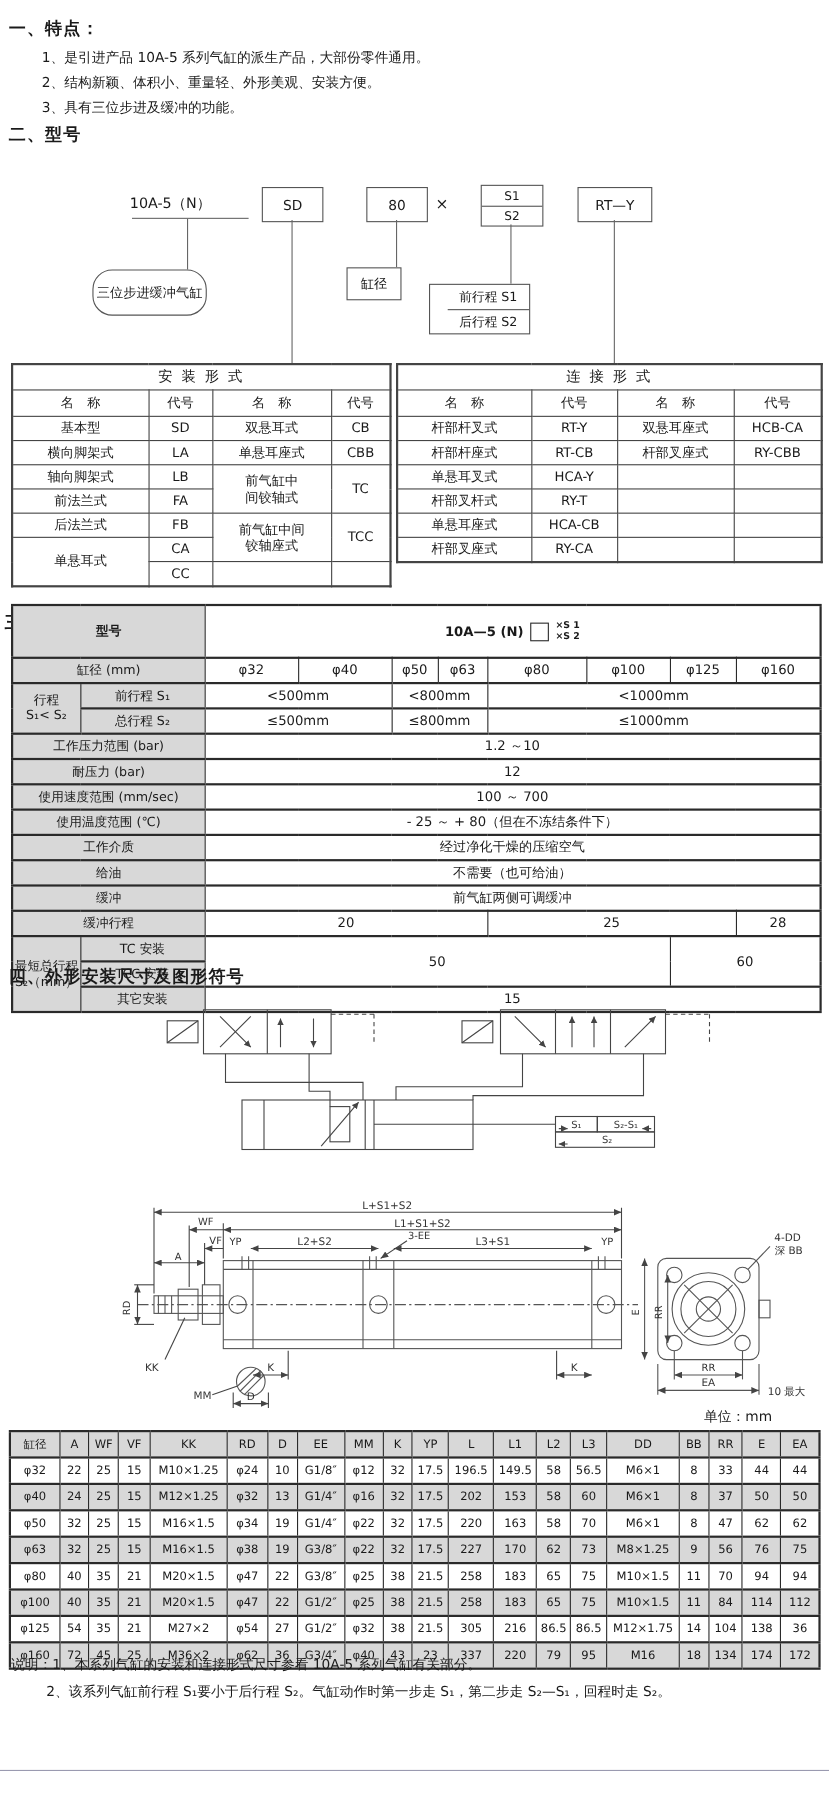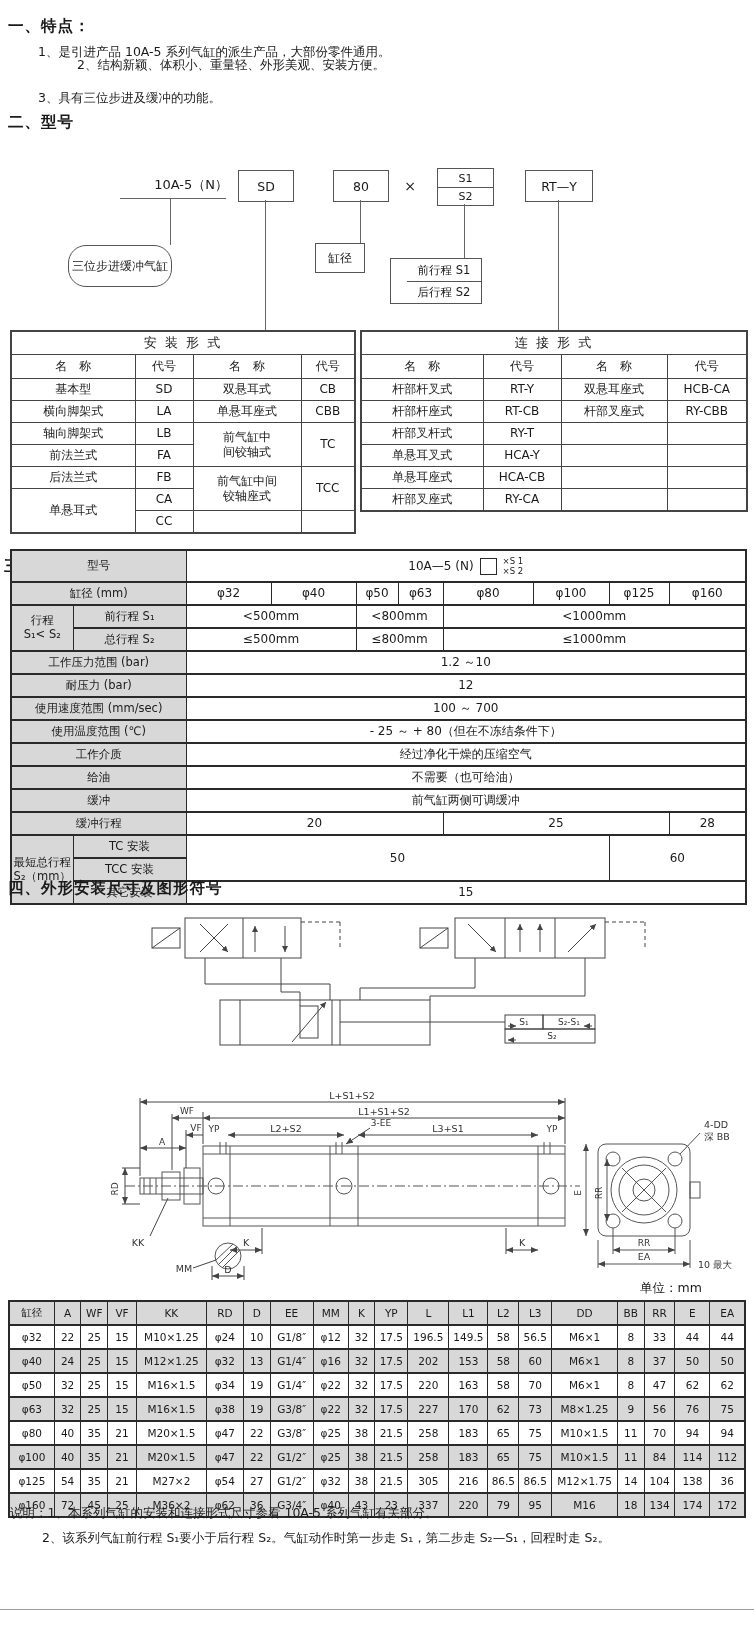--- a/index.html
+++ b/index.html
@@ -7,21 +7,21 @@
   .page{position:relative;width:754px;height:1641px;background:#fff;overflow:hidden;
         font-family:"DejaVu Sans",sans-serif;color:var(--ink);}
   .abs{position:absolute;}
   .h1{font-size:15.5px;font-weight:bold;letter-spacing:1px;}
   .feat{font-size:12.5px;}
   .unit{font-size:12.5px;}
   .note{font-size:12.5px;}
   
   .mbox{position:absolute;border:1px solid #555;background:#fff;display:flex;align-items:center;
         justify-content:center;font-size:12.5px;text-align:center;}
-  .mtext{position:absolute;font-size:13px;text-align:right;}
+  .mtext{position:absolute;font-size:13px;text-align:left;}
   .vline{position:absolute;width:1px;background:#666;}
   .hline{position:absolute;height:1px;background:#666;}
   .stackbox{flex-direction:column;padding:0;}
   .stackbox>div{width:100%;font-size:11px;line-height:17px;}
   .stackbox>div:first-child{border-bottom:1px solid #555;}
   .stackbox2>div{font-size:11.5px;line-height:21px;}
   
   table{border-collapse:collapse;table-layout:fixed;background:#fff;}
   .stable{border:2px solid #444;}
   .stable td{border:1px solid #444;font-size:12px;text-align:center;padding:0 2px;height:21px;
@@ -43,30 +43,30 @@
   .rule{position:absolute;height:1px;background:#9a9ab0;}
   svg text{font-family:"DejaVu Sans",sans-serif;fill:#333;}
 </style>
 </head>
 <body>
 
 <div class="page">
 
   <div class="abs h1" style="left:8px;top:16px;">一、特点：</div>
   <div class="abs feat" style="left:38px;top:44px;">1、是引进产品 10A-5 系列气缸的派生产品，大部份零件通用。</div>
-  <div class="abs feat" style="left:38px;top:57px;margin-left:39px;">2、结构新颖、体积小、重量轻、外形美观、安装方便。</div>
+  <div class="abs feat" style="left:38px;top:67px;">2、结构新颖、体积小、重量轻、外形美观、安装方便。</div>
   <div class="abs feat" style="left:38px;top:90px;">3、具有三位步进及缓冲的功能。</div>
 
   <div class="abs h1" style="left:8px;top:112px;">二、型号</div>
 
   <div class="abs" style="left:0;top:140px;width:754px;height:190px;">
     <div class="mtext" style="left:118px;top:36px;width:110px;">10A-5（N）</div>
     <div class="hline" style="left:120px;top:58px;width:106px;"></div>
     <div class="vline" style="left:170px;top:59px;height:46px;"></div>
-    <div class="mbox" style="left:68px;top:105px;width:102px;height:40px;font-size:12px;border-radius:18px;">三位步进缓冲气缸</div>
+    <div class="mbox" style="left:84px;top:105px;width:102px;height:40px;font-size:12px;border-radius:18px;">三位步进缓冲气缸</div>
 
     <div class="mbox" style="left:238px;top:30px;width:54px;height:30px;">SD</div>
     <div class="vline" style="left:265px;top:60px;height:130px;"></div>
 
     <div class="mbox" style="left:333px;top:30px;width:54px;height:30px;">80</div>
     <div class="vline" style="left:360px;top:60px;height:43px;"></div>
     <div class="mbox" style="left:315px;top:103px;width:48px;height:28px;font-size:12px;">缸径</div>
 
     <div class="mtext" style="left:396px;top:38px;width:20px;font-size:14px;">×</div>
 
@@ -166,28 +166,28 @@
       <td>双悬耳座式</td>
       <td>HCB-CA</td>
     </tr>
     <tr>
       <td>杆部杆座式</td>
       <td>RT-CB</td>
       <td>杆部叉座式</td>
       <td>RY-CBB</td>
     </tr>
     <tr>
+      <td>单悬耳叉式</td>
+      <td>HCA-Y</td>
+      <td></td>
+      <td></td>
+    </tr>
+    <tr>
       <td>杆部叉杆式</td>
       <td>RY-T</td>
-      <td></td>
-      <td></td>
-    </tr>
-    <tr>
-      <td>单悬耳叉式</td>
-      <td>HCA-Y</td>
       <td></td>
       <td></td>
     </tr>
     <tr>
       <td>单悬耳座式</td>
       <td>HCA-CB</td>
       <td></td>
       <td></td>
     </tr>
     <tr>
@@ -208,21 +208,21 @@
       <col style="width:85px">
         <col style="width:85px">
         <col style="width:42px">
         <col style="width:45px">
       <col style="width:90px">
         <col style="width:76px">
         <col style="width:60px">
         <col style="width:77px">
     </colgroup>
     <tbody>
-        <tr style="height:32px;">
+        <tr style="height:48px;font-weight:bold;">
       <td class="lab" colspan="2">型号</td>
       <td colspan="8">
         <div class="modelcell">
           <span>10A—5 (N)</span>
           <span class="sq"></span>
           <span class="sfx">
             <div>×S 1</div>
             <div>×S 2</div>
           </span>
         </div>

